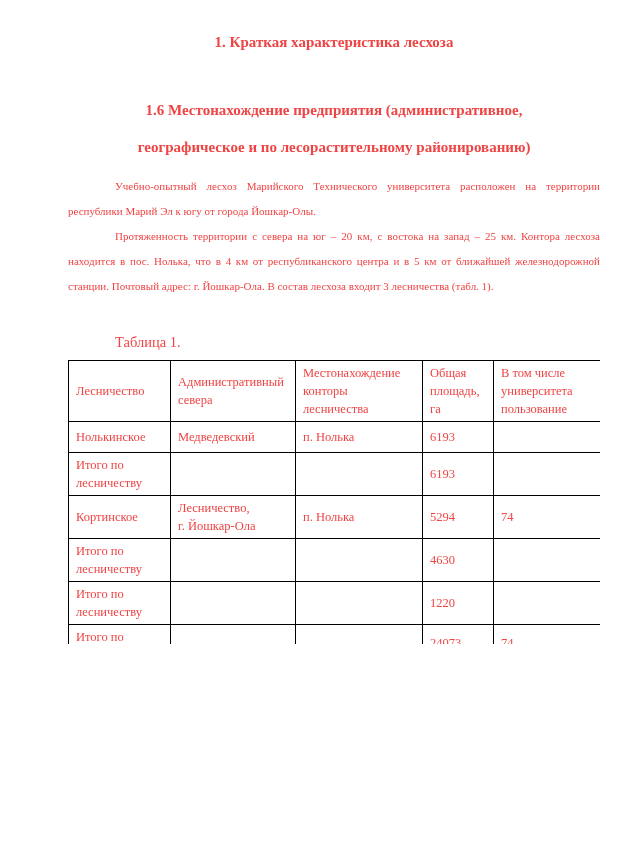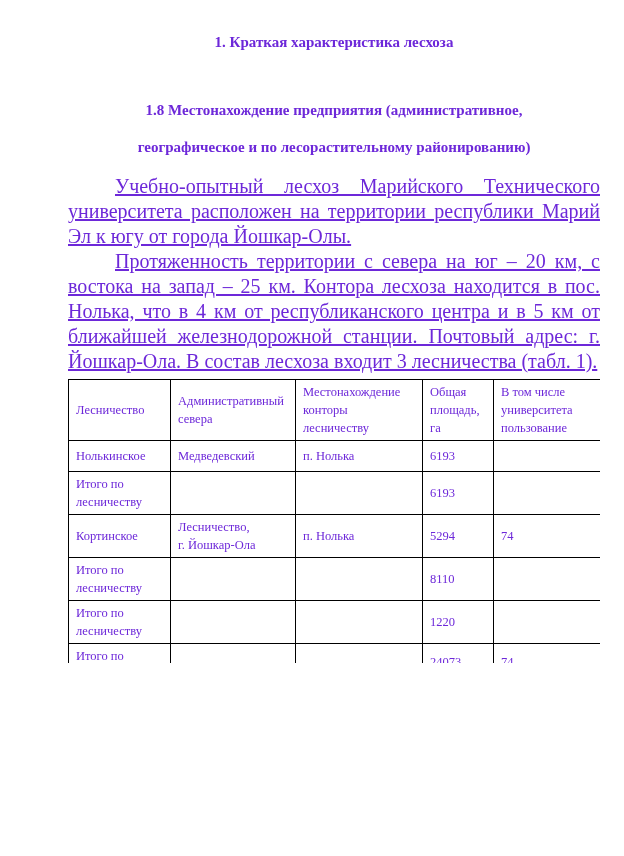--- a/index.html
+++ b/index.html
@@ -2,45 +2,44 @@
 <html><head>
 <meta charset="utf-8">
 <style>
   * { margin: 0; padding: 0; box-sizing: border-box; }
   html, body { background: #ffffff; }
   .page {
     position: relative;
     width: 624px;
     height: 856px;
     background: #ffffff;
-    color: #6d28d9;
+    color: #ef4444;
     font-family: "Liberation Serif", "DejaVu Serif", serif;
     padding: 30px 24px 0 68px;
     overflow: hidden;
   }
   .doc-title {
     font-size: 15px;
     font-weight: bold;
     text-align: center;
     line-height: 25px;
   }
   .doc-subtitle {
     margin-top: 37px;
     font-size: 15px;
     font-weight: bold;
     text-align: center;
     line-height: 37px;
     white-space: pre-line;
   }
   .body-text p {
-    font-size: 20px;
+    font-size: 11px;
     line-height: 25px;
     text-align: justify;
     text-indent: 47px;
-    text-decoration: underline;
   }
   .body-text { margin-top: 8px; }
   .table-caption {
     margin-top: 31px;
     font-size: 14.5px;
     line-height: 25px;
     text-indent: 47px;
   }
   .table-wrap {
     margin-top: 5px;
@@ -73,43 +72,44 @@
   }
   .doc-table tbody tr:last-child td:first-child { padding-top: 3px; }
 </style>
 </head>
 <body>
 
 <div class="page">
 
   <div class="doc-title">1. Краткая характеристика лесхоза</div>
 
-  <div class="doc-subtitle">1.8 Местонахождение предприятия (административное,
+  <div class="doc-subtitle">1.6 Местонахождение предприятия (административное,
 географическое и по лесорастительному районированию)</div>
 
   <div class="body-text">
     <p>Учебно-опытный лесхоз Марийского Технического университета расположен на территории республики Марий Эл к югу от города Йошкар-Олы.</p>
     <p>Протяженность территории с севера на юг – 20 км, с востока на запад – 25 км. Контора лесхоза находится  в пос. Нолька, что в 4 км от республиканского центра и в 5 км от ближайшей железнодорожной станции. Почтовый адрес: г. Йошкар-Ола. В состав лесхоза входит 3 лесничества (табл. 1).</p>
   </div>
 
+  <div class="table-caption">Таблица 1.</div>
 
   <div class="table-wrap">
     <table class="doc-table">
       <colgroup>
         <col style="width:102px">
         <col style="width:125px">
         <col style="width:127px">
         <col style="width:71px">
         <col style="width:111px">
       </colgroup>
       <thead>
         <tr>
             <th>Лесничество</th>
             <th>Административный севера</th>
-            <th>Местонахождение конторы лесничеству</th>
+            <th>Местонахождение конторы лесничества</th>
             <th>Общая площадь, га</th>
             <th>В том числе университета пользование</th>
           </tr>
       </thead>
       <tbody>
           <tr>
             <td>Нолькинское</td>
             <td>Медведевский</td>
             <td>п. Нолька</td>
             <td>6193</td>
@@ -127,21 +127,21 @@
             <td>Лесничество,
 г. Йошкар-Ола</td>
             <td>п. Нолька</td>
             <td>5294</td>
             <td>74</td>
           </tr>
           <tr>
             <td>Итого по лесничеству</td>
             <td></td>
             <td></td>
-            <td>8110</td>
+            <td>4630</td>
             <td></td>
           </tr>
           <tr>
             <td>Итого по лесничеству</td>
             <td></td>
             <td></td>
             <td>1220</td>
             <td></td>
           </tr>
           <tr>

